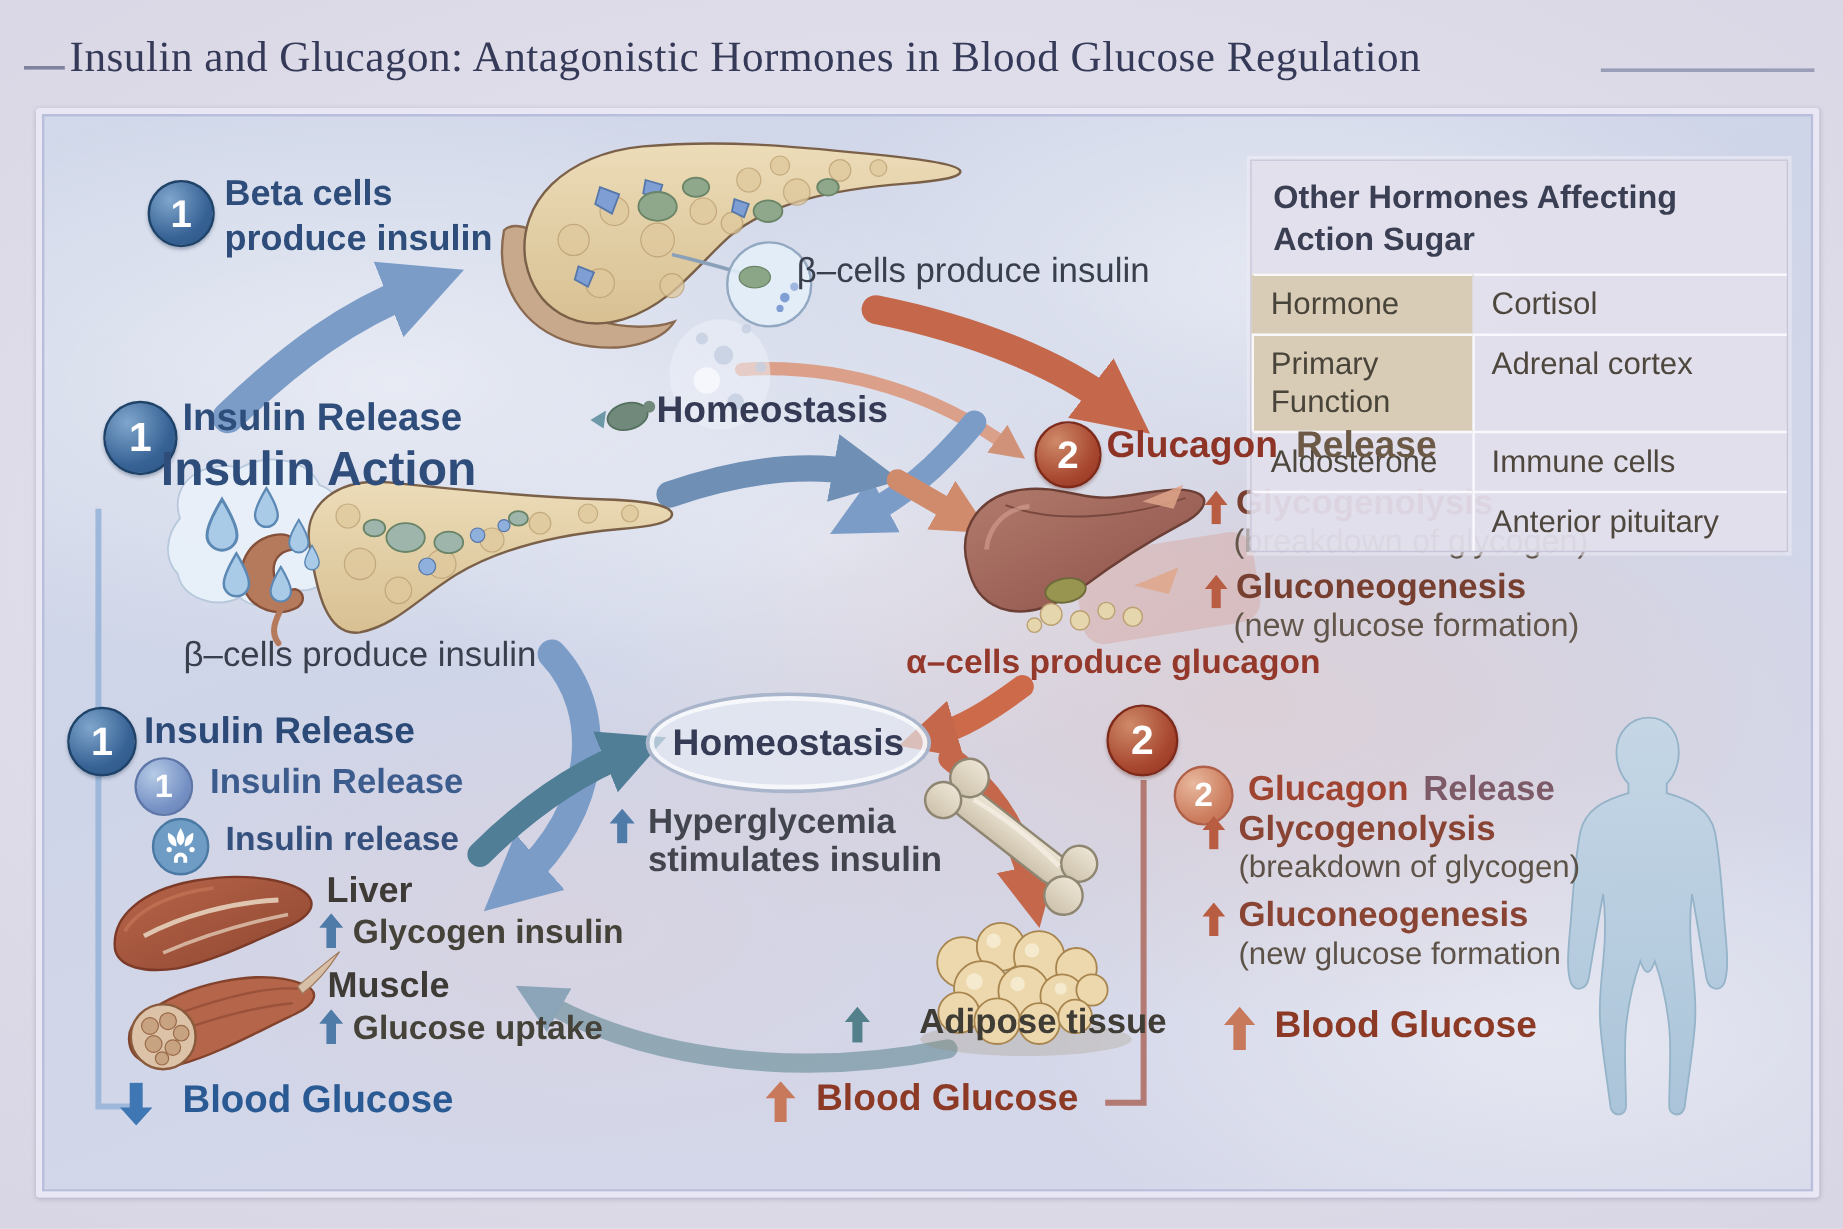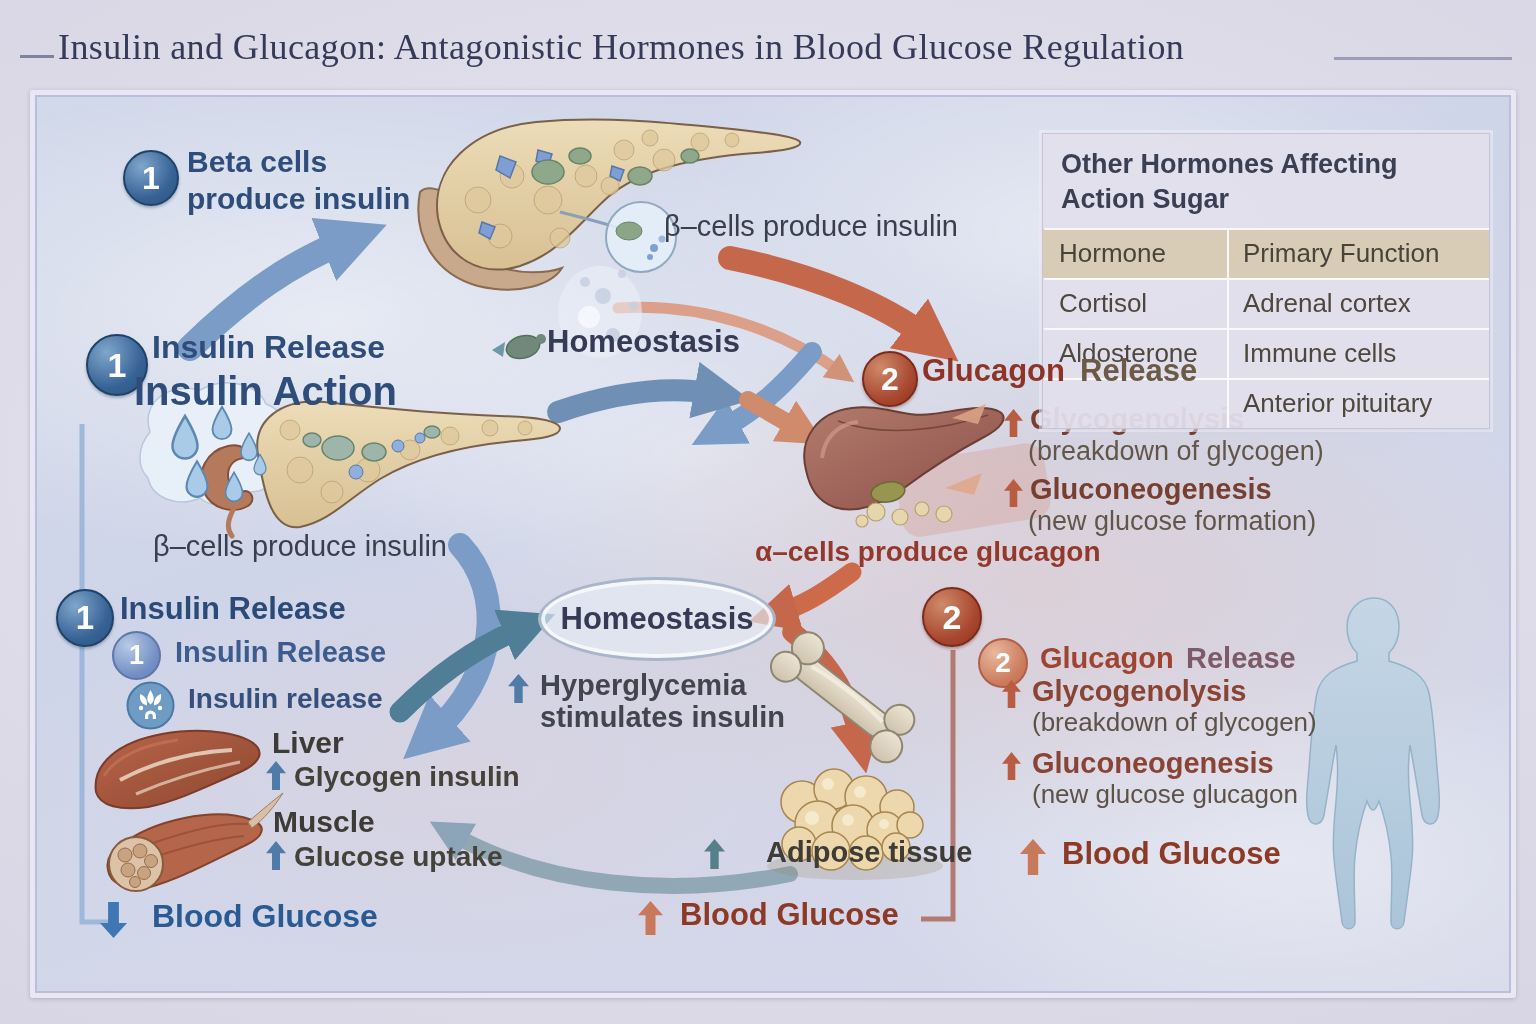--- a/index.html
+++ b/index.html
@@ -404,31 +404,31 @@
       <span>2</span>
     </div>
   <div class="lbl" style="left:1040px;top:643px;font-size:29px;color:#a04432;font-weight:700;">Glucagon</div>
   <div class="lbl" style="left:1186px;top:643px;font-size:29px;color:#7c5a68;font-weight:700;">Release</div>
 
   <div class="ba ba-up" style="left:1002px;top:680px;width:19px;height:28px;background:#b85c42;"></div>
   <div class="lbl" style="left:1032px;top:676px;font-size:29px;color:#8a4434;font-weight:700;">Glycogenolysis</div>
   <div class="lbl" style="left:1032px;top:709px;font-size:26px;color:#5c5248;">(breakdown of glycogen)</div>
   <div class="ba ba-up" style="left:1002px;top:752px;width:19px;height:28px;background:#b85c42;"></div>
   <div class="lbl" style="left:1032px;top:748px;font-size:29px;color:#8a4434;font-weight:700;">Gluconeogenesis</div>
-  <div class="lbl" style="left:1032px;top:781px;font-size:26px;color:#5c5248;">(new glucose glucagon</div>
+  <div class="lbl" style="left:1032px;top:781px;font-size:26px;color:#5c5248;">(new glucose formation</div>
 
   <div class="ba ba-up" style="left:1020px;top:839px;width:26px;height:36px;background:#c8795c;"></div>
   <div class="lbl" style="left:1062px;top:838px;font-size:31px;color:#8c3a26;font-weight:700;">Blood Glucose</div>
 
   <div class="hormone-table">
     <div class="ht-title">Other Hormones Affecting Action Sugar</div>
     <div class="ht-grid">
       <div class="ht-cell ht-head">Hormone</div>
+      <div class="ht-cell">Cortisol</div>
       <div class="ht-cell ht-head col2">Primary Function</div>
-      <div class="ht-cell">Cortisol</div>
       <div class="ht-cell col2">Adrenal cortex</div>
       <div class="ht-cell">Aldosterone</div>
       <div class="ht-cell col2">Immune cells</div>
       <div class="ht-cell"></div>
       <div class="ht-cell col2">Anterior pituitary</div>
     </div>
   </div>
 
 </div>
 

